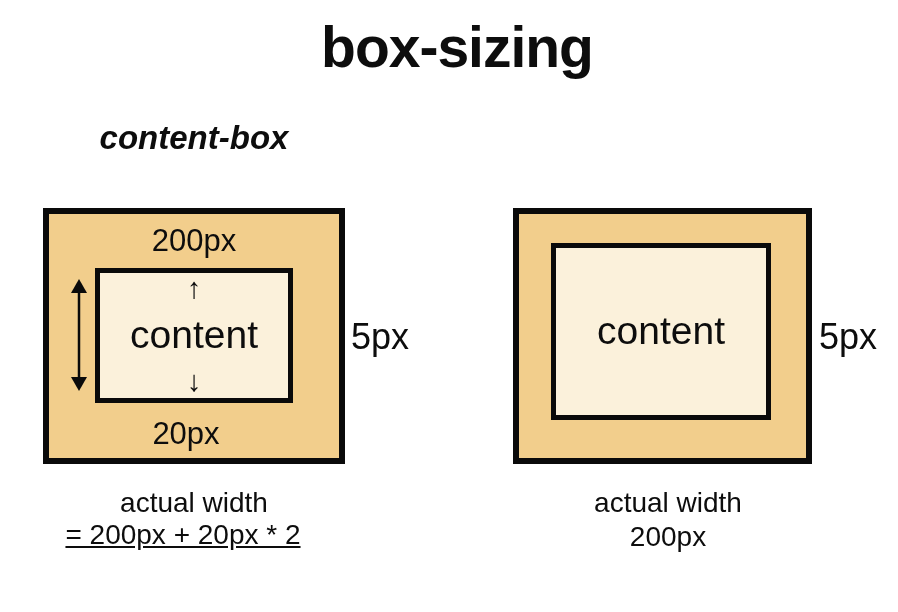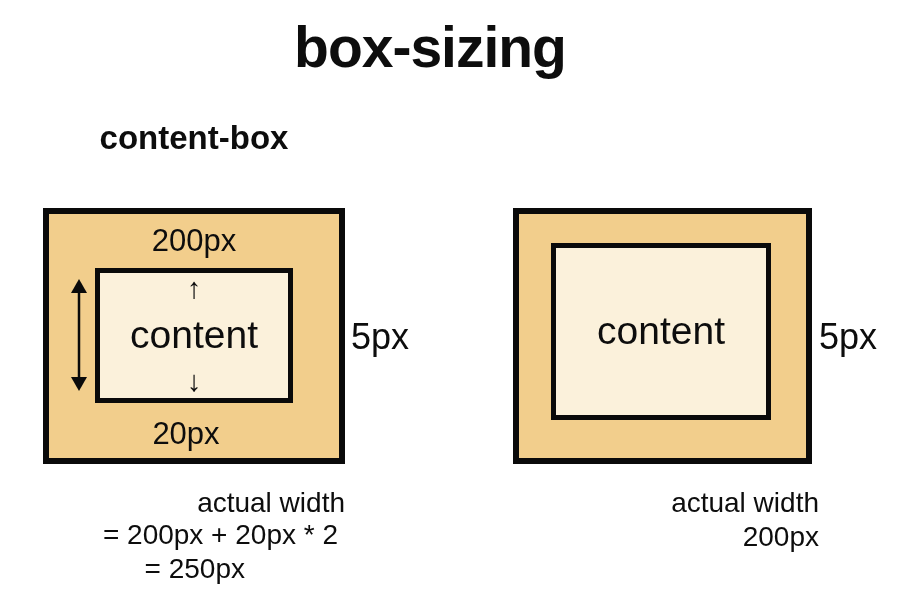--- a/index.html
+++ b/index.html
@@ -3,24 +3,24 @@
 <meta charset="utf-8">
 <style>
   html,body{margin:0;padding:0;background:#ffffff;}
   .canvas{
     position:relative;width:898px;height:612px;background:#ffffff;overflow:hidden;
     font-family:"Liberation Sans",sans-serif;color:#0d0d0d;
   }
   .abs{position:absolute;}
   .title{
     left:0;top:14px;width:860px;text-align:center;
-    font-size:57px;font-weight:700;letter-spacing:-1px;
+    font-size:57px;font-weight:700;letter-spacing:-1px;padding-left:27px;
   }
   .heading{font-size:33px;font-weight:700;text-align:center;top:119px;}
-  .heading-left{left:43px;width:302px;}
+  .heading-left{left:43px;width:302px;font-style:italic;}
   .heading-right{left:513px;width:299px;}
 
   .outer-box{
     box-sizing:border-box;background:#F2CE8C;border:6px solid #0A0A0A;
     top:208px;height:256px;
   }
   .outer-left{left:43px;width:302px;}
   .outer-right{left:513px;width:299px;}
 
   .inner-box{
@@ -34,23 +34,23 @@
   .label-200{left:43px;top:225px;width:302px;}
   .label-20{left:43px;top:418px;width:286px;}
   .content-label{font-size:39px;line-height:1.1;}
   .arrow-glyph{font-size:29px;line-height:1;}
   .bw-label{font-size:36px;top:319px;line-height:1;}
   .bw-left{left:351px;}
   .bw-right{left:819px;}
 
   .harrow{left:67px;top:279px;}
 
-  .caption{font-size:28px;text-align:right;line-height:1;}
+  .caption{font-size:28px;text-align:center;line-height:1;}
   .cap-l1{left:43px;top:489px;width:302px;}
-  .cap-l2{left:28px;top:521px;width:310px;}
+  .cap-l2{left:28px;top:521px;width:310px;text-decoration:underline;}
   .cap-l3{left:30px;top:555px;width:215px;}
   .cap-r1{left:517px;top:489px;width:302px;}
   .cap-r2{left:517px;top:523px;width:302px;}
 </style>
 </head>
 <body>
 
 <div class="canvas">
 
   <div class="abs title">box-sizing</div>
@@ -72,21 +72,20 @@
   <svg class="abs harrow" width="24" height="112" viewBox="0 0 24 112" aria-hidden="true">
     <line x1="12" y1="8" x2="12" y2="104" stroke="#0A0A0A" stroke-width="2.5"></line>
     <polygon points="12,0 4,14 20,14" fill="#0A0A0A"></polygon>
     <polygon points="12,112 4,98 20,98" fill="#0A0A0A"></polygon>
   </svg>
 
   <div class="abs bw-label bw-left">5px</div>
 
   <div class="abs caption cap-l1">actual width</div>
   <div class="abs caption cap-l2">= 200px + 20px * 2</div>
-  <div class="abs caption cap-l3">= 250px</div>
 
 
   <div class="abs outer-box outer-right"></div>
 
   <div class="inner-box inner-right">
     <span class="content-label">content</span>
   </div>
 
   <div class="abs bw-label bw-right">5px</div>
 

